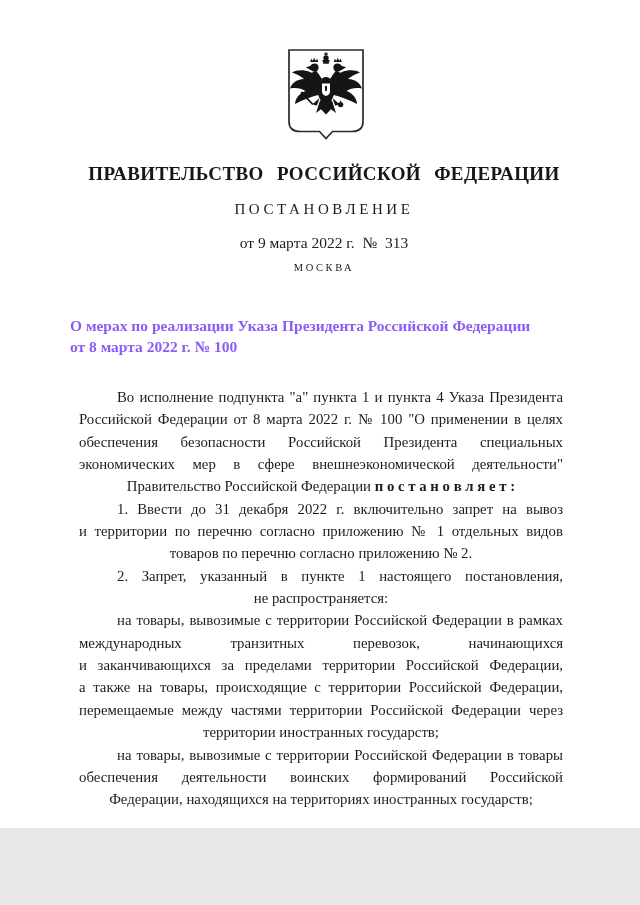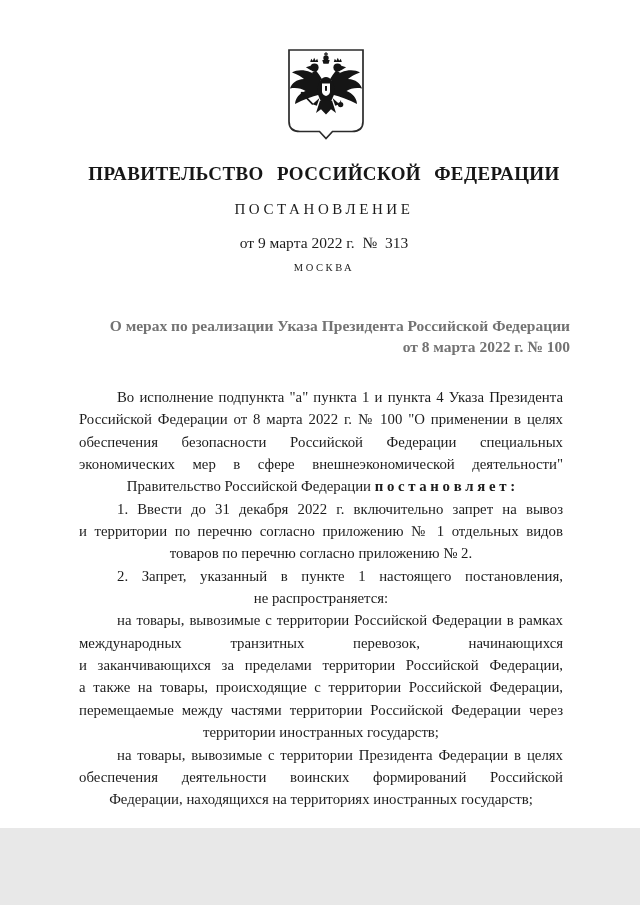--- a/index.html
+++ b/index.html
@@ -15,22 +15,22 @@
   }
   
   .emblem{position:absolute;left:287px;top:48px;width:78px;height:93px;}
   .emblem svg{display:block;width:100%;height:100%;}
   
   .hdr{position:absolute;left:0;width:640px;text-align:center;transform:translateX(4px);}
   .org{top:163px;font-size:19px;font-weight:700;letter-spacing:.4px;word-spacing:8px;color:#161616;}
   .doctype{top:201px;font-size:15px;letter-spacing:3.6px;}
   .dateline{top:234px;font-size:15.5px;white-space:pre;}
   .city{top:262px;font-size:10.5px;letter-spacing:2.6px;}
-  .doc-title{position:absolute;left:70px;top:315px;width:500px;text-align:right;
-    font-size:15.5px;font-weight:700;line-height:21px;color:#737373;}
+  .doc-title{position:absolute;left:70px;top:315px;width:500px;text-align:left;
+    font-size:15.5px;font-weight:700;line-height:21px;color:#8b5cf6;}
   
   .body-text{position:absolute;left:79px;top:386px;width:484px;
     font-size:14.8px;line-height:22.35px;}
   .line{white-space:normal;}
   .j{text-align:justify;text-align-last:justify;}
   .l{text-align:center;}
   .in{text-indent:38px;}
   .bsp{font-weight:700;}
   
   .doc-code{position:absolute;left:76px;top:858px;font-size:13px;letter-spacing:.5px;}
@@ -89,34 +89,34 @@
   <div class="hdr city">МОСКВА</div>
 
   <div class="doc-title">
     <div>О мерах по реализации Указа Президента Российской Федерации</div>
     <div>от 8 марта 2022 г. № 100</div>
   </div>
 
   <div class="body-text">
     <div class="line j in">Во исполнение подпункта "а" пункта 1 и пункта 4 Указа Президента</div>
     <div class="line j">Российской Федерации от 8 марта 2022 г. № 100 "О применении в целях</div>
-    <div class="line j">обеспечения безопасности Российской Федерации специальных</div>
+    <div class="line j">обеспечения безопасности Российской Президента специальных</div>
     <div class="line j">экономических мер в сфере внешнеэкономической деятельности"</div>
     <div class="line l"><span>Правительство Российской Федерации </span><span class="bsp">п о с т а н о в л я е т :</span></div>
     <div class="line j in">1. Ввести до 31 декабря 2022 г. включительно запрет на вывоз</div>
     <div class="line j">и территории по перечню согласно приложению № 1 отдельных видов</div>
     <div class="line l">товаров по перечню согласно приложению № 2.</div>
     <div class="line j in">2. Запрет, указанный в пункте 1 настоящего постановления,</div>
     <div class="line l">не распространяется:</div>
     <div class="line j in">на товары, вывозимые с территории Российской Федерации в рамках</div>
     <div class="line j">международных транзитных перевозок, начинающихся</div>
     <div class="line j">и заканчивающихся за пределами территории Российской Федерации,</div>
     <div class="line j">а также на товары, происходящие с территории Российской Федерации,</div>
     <div class="line j">перемещаемые между частями территории Российской Федерации через</div>
     <div class="line l">территории иностранных государств;</div>
-    <div class="line j in">на товары, вывозимые с территории Президента Федерации в целях</div>
+    <div class="line j in">на товары, вывозимые с территории Российской Федерации в товары</div>
     <div class="line j">обеспечения деятельности воинских формирований Российской</div>
     <div class="line l">Федерации, находящихся на территориях иностранных государств;</div>
   </div>
 
   <div class="doc-code">5524278</div>
 
 </div>
 
 </body></html>

